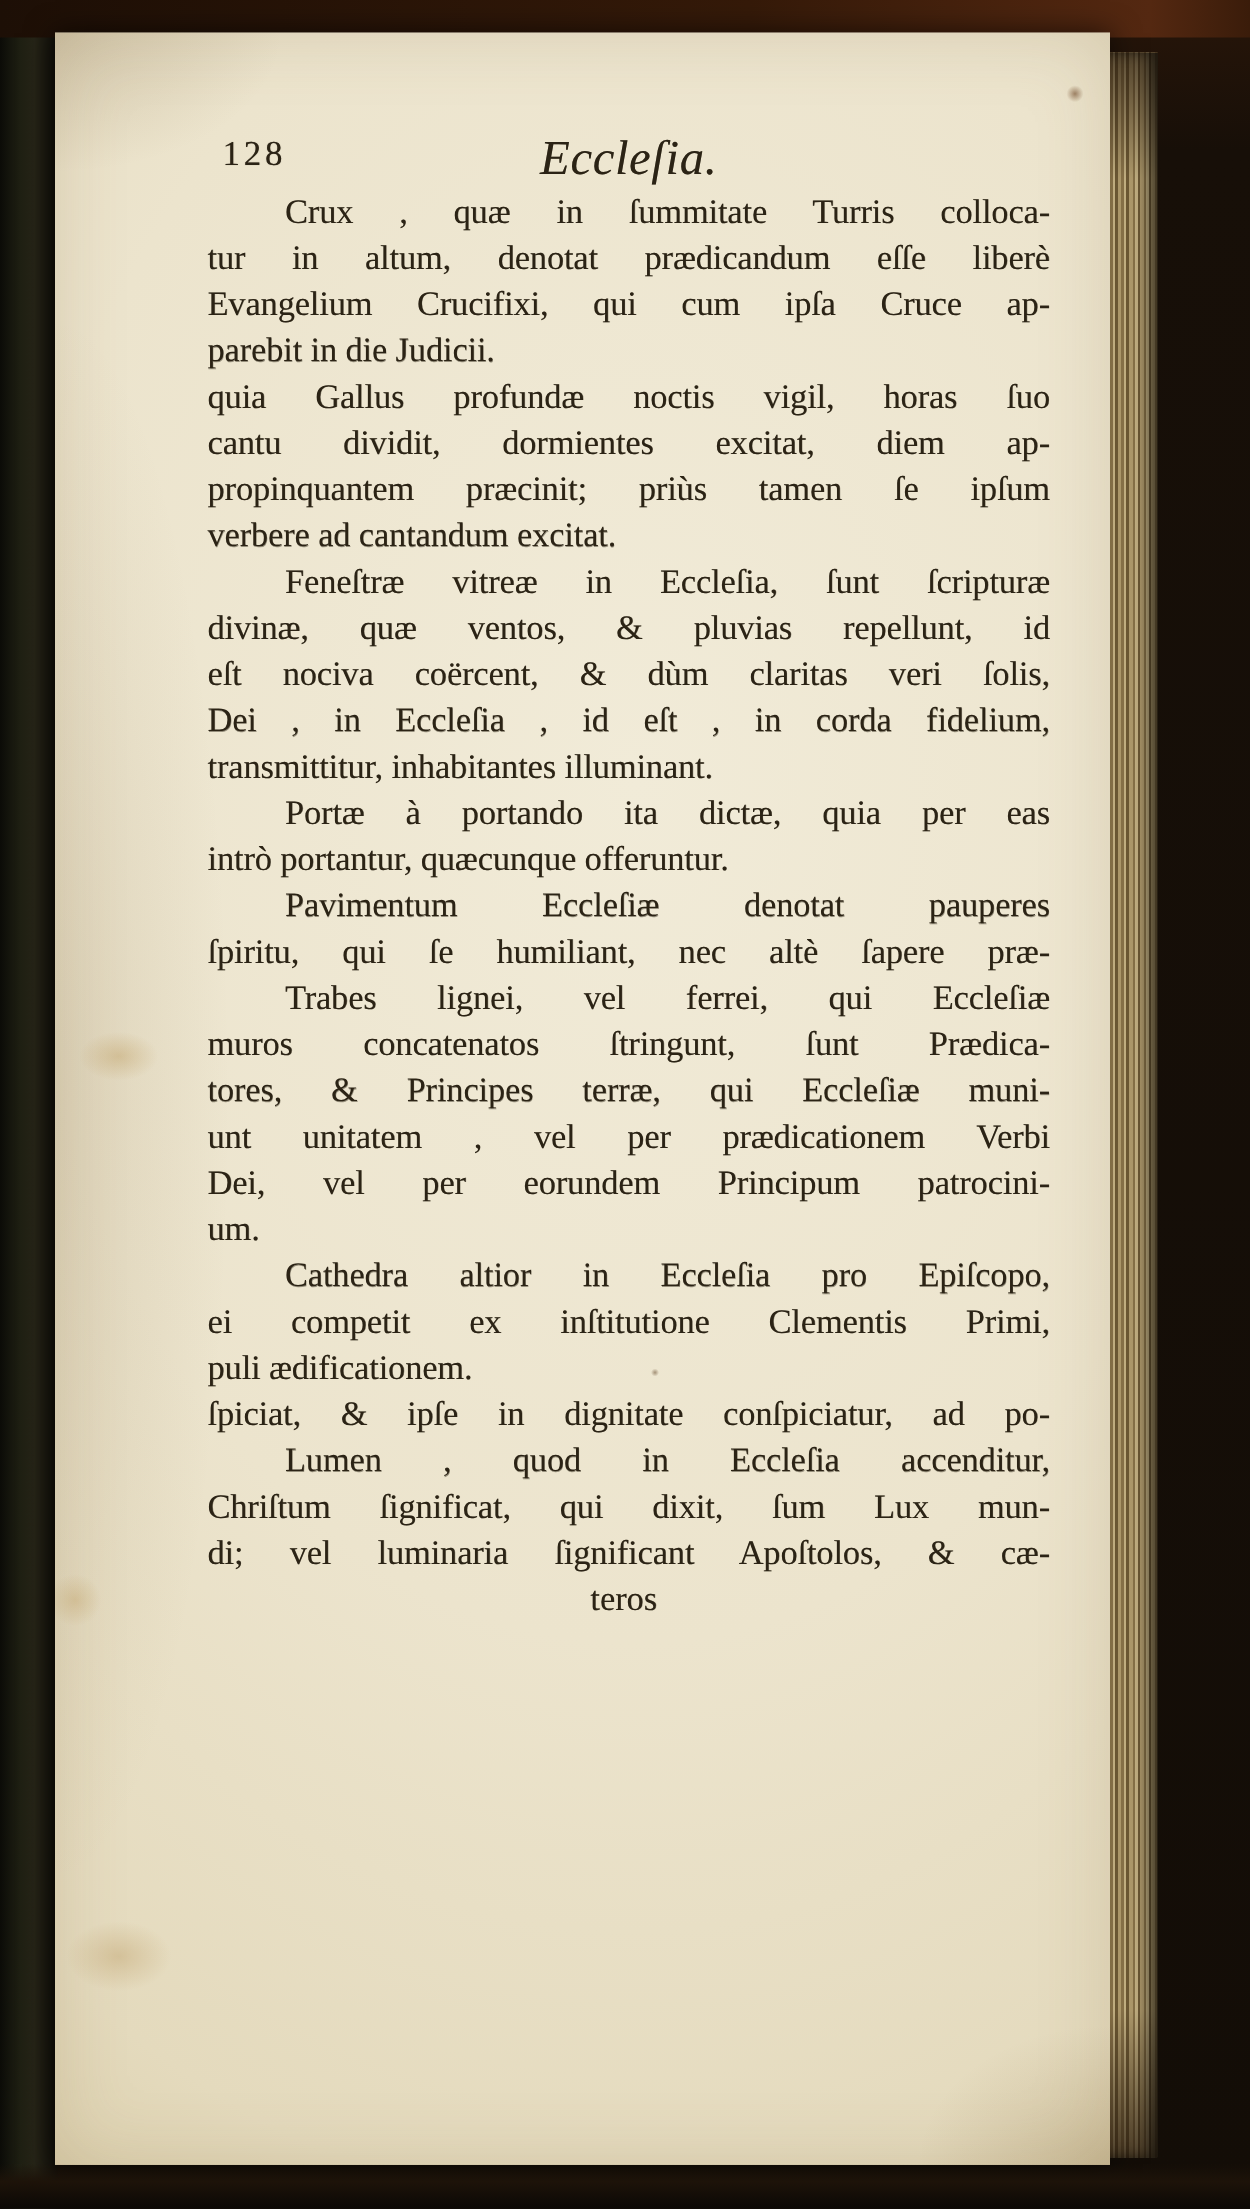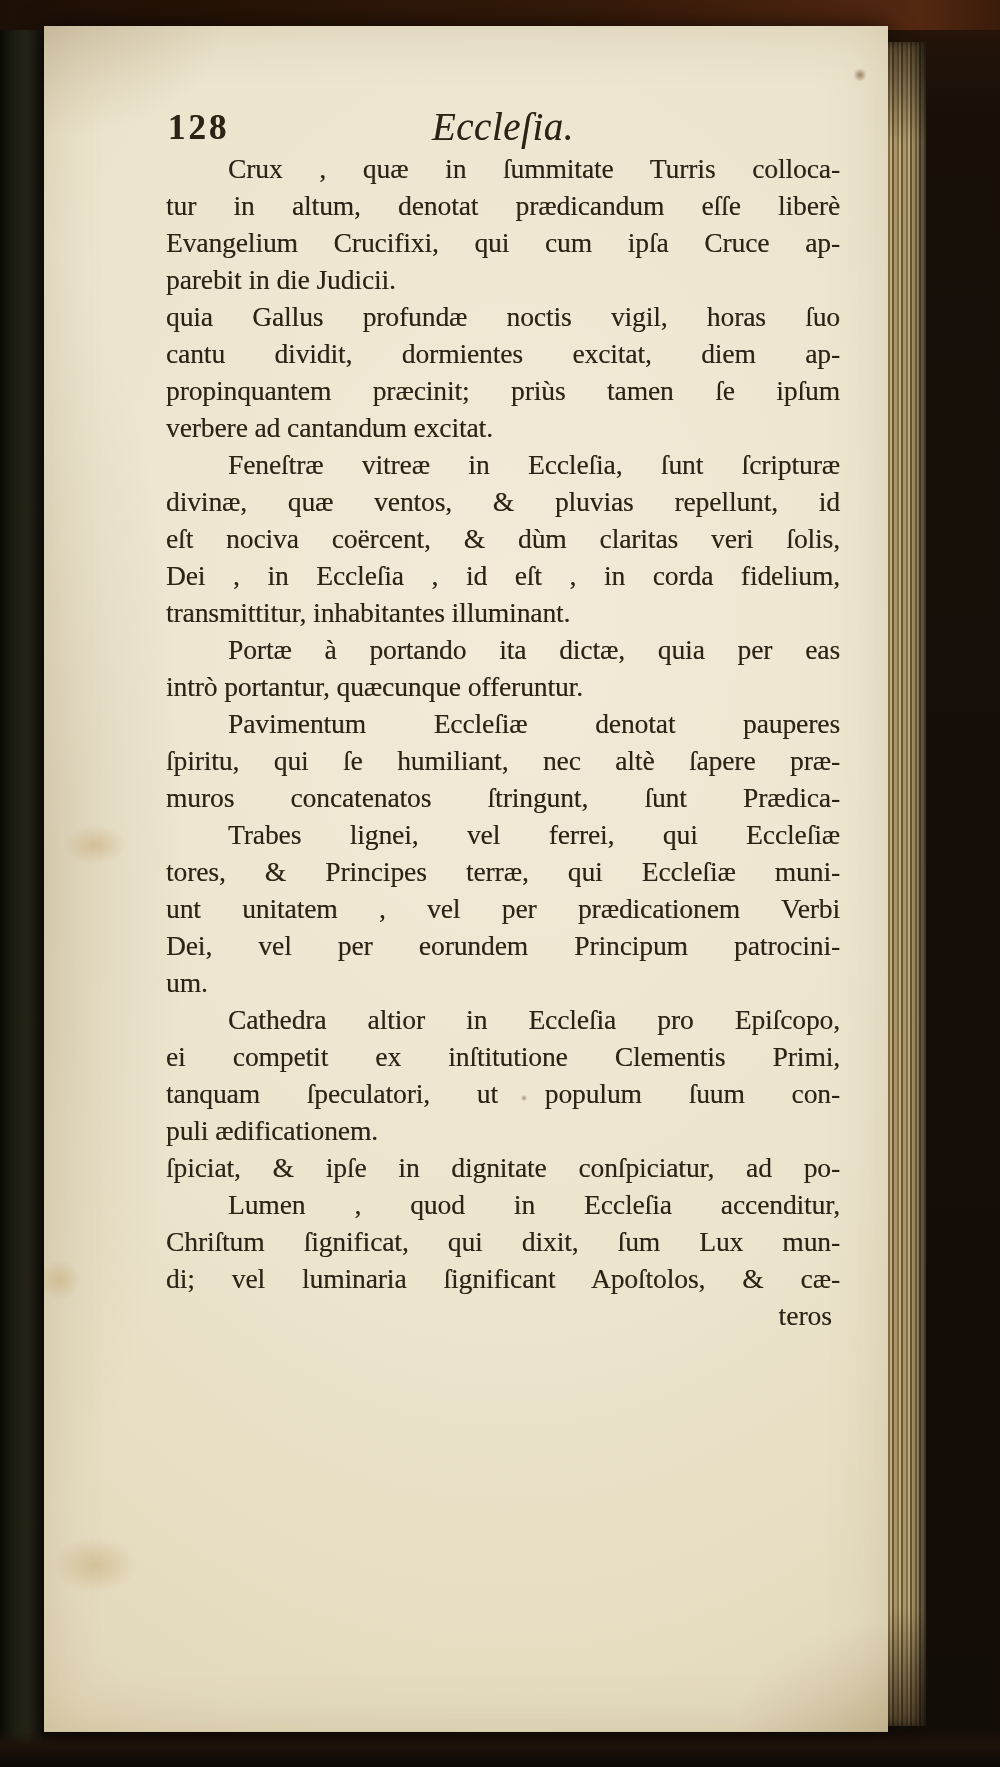--- a/index.html
+++ b/index.html
@@ -71,24 +71,24 @@
     width: 674px;
     color: #2b2315;
   }
   .header-row {
     position: relative;
     height: 44px;
     margin-bottom: 4px;
   }
   .page-number {
     position: absolute;
-    left: 2px; top: 6px;
-    font-size: 35px;
+    left: 12px; top: 6px;
+    font-size: 28px;
     letter-spacing: 3px;
-    font-weight: bold;
+    font-weight: normal;
     text-shadow: 0 0 0.6px rgba(43,35,21,0.6);
   }
   .running-header {
     position: absolute;
     left: 0; right: 0; top: 2px;
     text-align: center;
     font-style: italic;
     font-size: 39px;
     letter-spacing: 0.5px;
     text-shadow: 0 0 0.5px rgba(43,35,21,0.5);
@@ -101,21 +101,21 @@
   }
   .para { margin: 0; }
   .line {
     display: block;
     text-align: justify;
     text-align-last: justify;
   }
   .line.lineEnd { text-align-last: left; }
   .line.firstIndent { text-indent: 62px; }
   .catchword-row {
-    text-align: right;
+    text-align: center;
     padding-right: 8px;
     font-size: 27.5px;
     line-height: 37px;
     text-shadow: 0.3px 0.3px 0.5px rgba(43,35,21,0.45);
   }
 </style>
 </head>
 <body>
 
 <div class="scene">
@@ -151,31 +151,30 @@
           </p>
           <p class="para">
             <span class="line firstIndent">Portæ à portando ita dictæ, quia per eas</span>
             <span class="line lineEnd">intrò portantur, quæcunque offeruntur.</span>
           </p>
           <p class="para">
             <span class="line firstIndent">Pavimentum Eccleſiæ denotat pauperes</span>
             <span class="line">ſpiritu, qui ſe humiliant, nec altè ſapere præ-</span>
           </p>
           <p class="para">
+            <span class="line firstIndent">Trabes lignei, vel ferrei, qui Eccleſiæ</span>
             <span class="line">muros concatenatos ſtringunt, ſunt Prædica-</span>
-            <span class="line firstIndent">Trabes lignei, vel ferrei, qui Eccleſiæ</span>
             <span class="line">tores, &amp; Principes terræ, qui Eccleſiæ muni-</span>
             <span class="line">unt unitatem , vel per prædicationem Verbi</span>
             <span class="line">Dei, vel per eorundem Principum patrocini-</span>
             <span class="line lineEnd">um.</span>
           </p>
           <p class="para">
             <span class="line firstIndent">Cathedra altior in Eccleſia pro Epiſcopo,</span>
             <span class="line">ei competit ex inſtitutione Clementis Primi,</span>
-            <span class="line">tanquam ſpeculatori, ut populum ſuum con-</span>
             <span class="line lineEnd">puli ædificationem.</span>
             <span class="line">ſpiciat, &amp; ipſe in dignitate conſpiciatur, ad po-</span>
           </p>
           <p class="para">
             <span class="line firstIndent">Lumen , quod in Eccleſia accenditur,</span>
             <span class="line">Chriſtum ſignificat, qui dixit, ſum Lux mun-</span>
             <span class="line">di; vel luminaria ſignificant Apoſtolos, &amp; cæ-</span>
           </p>
         </div>
 

